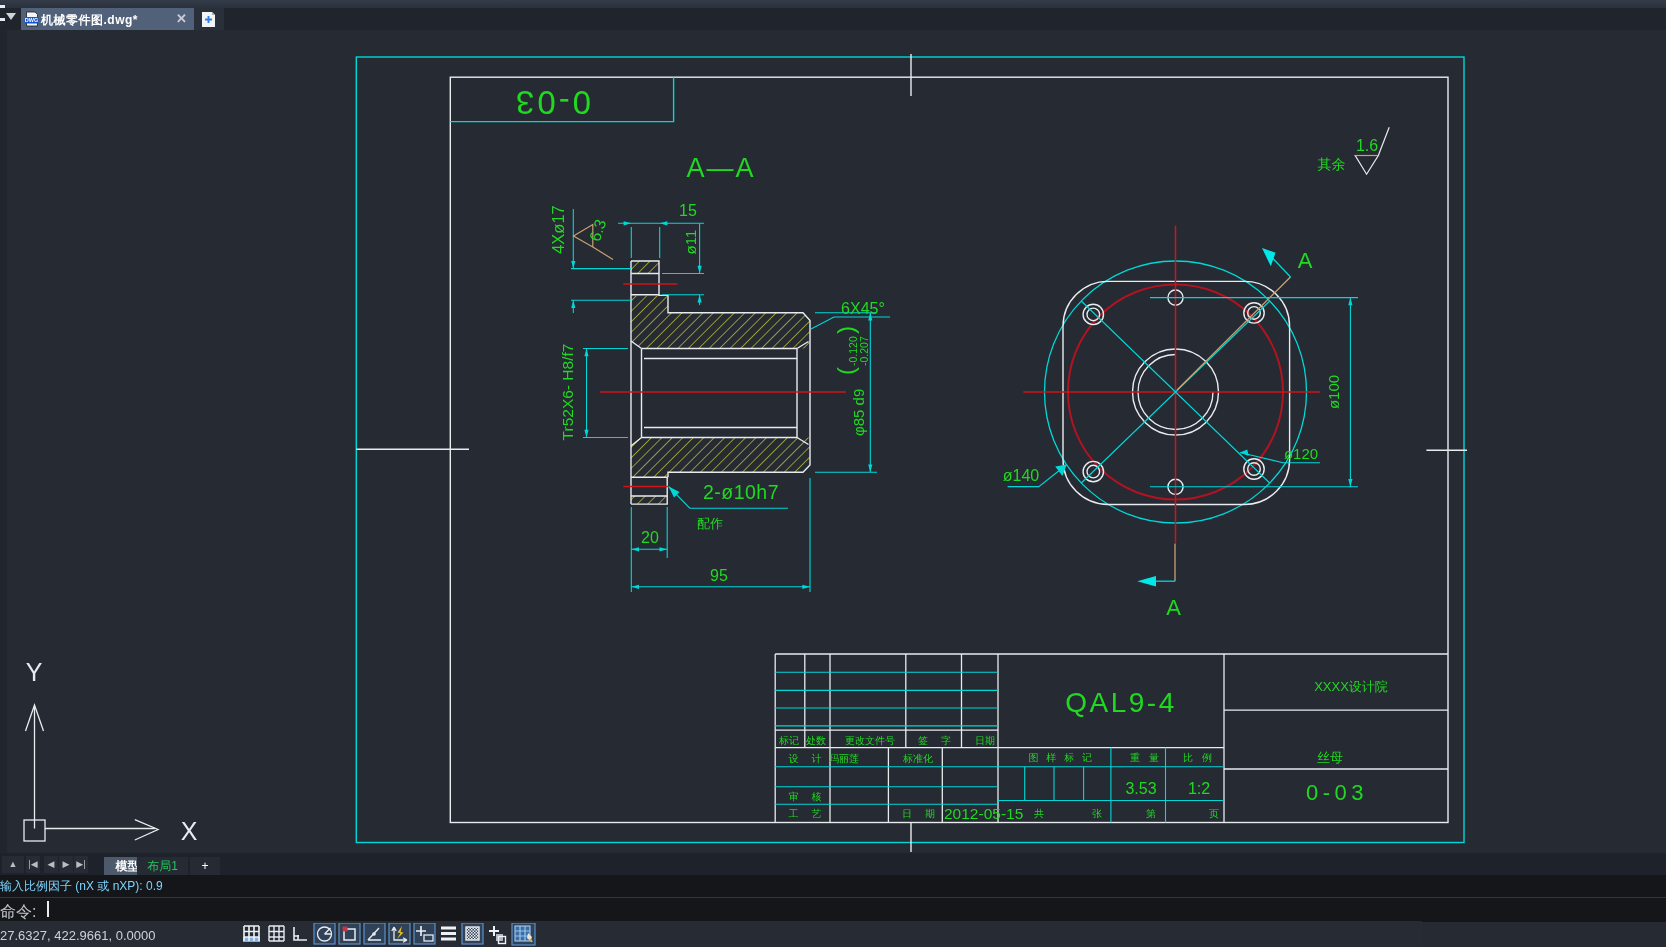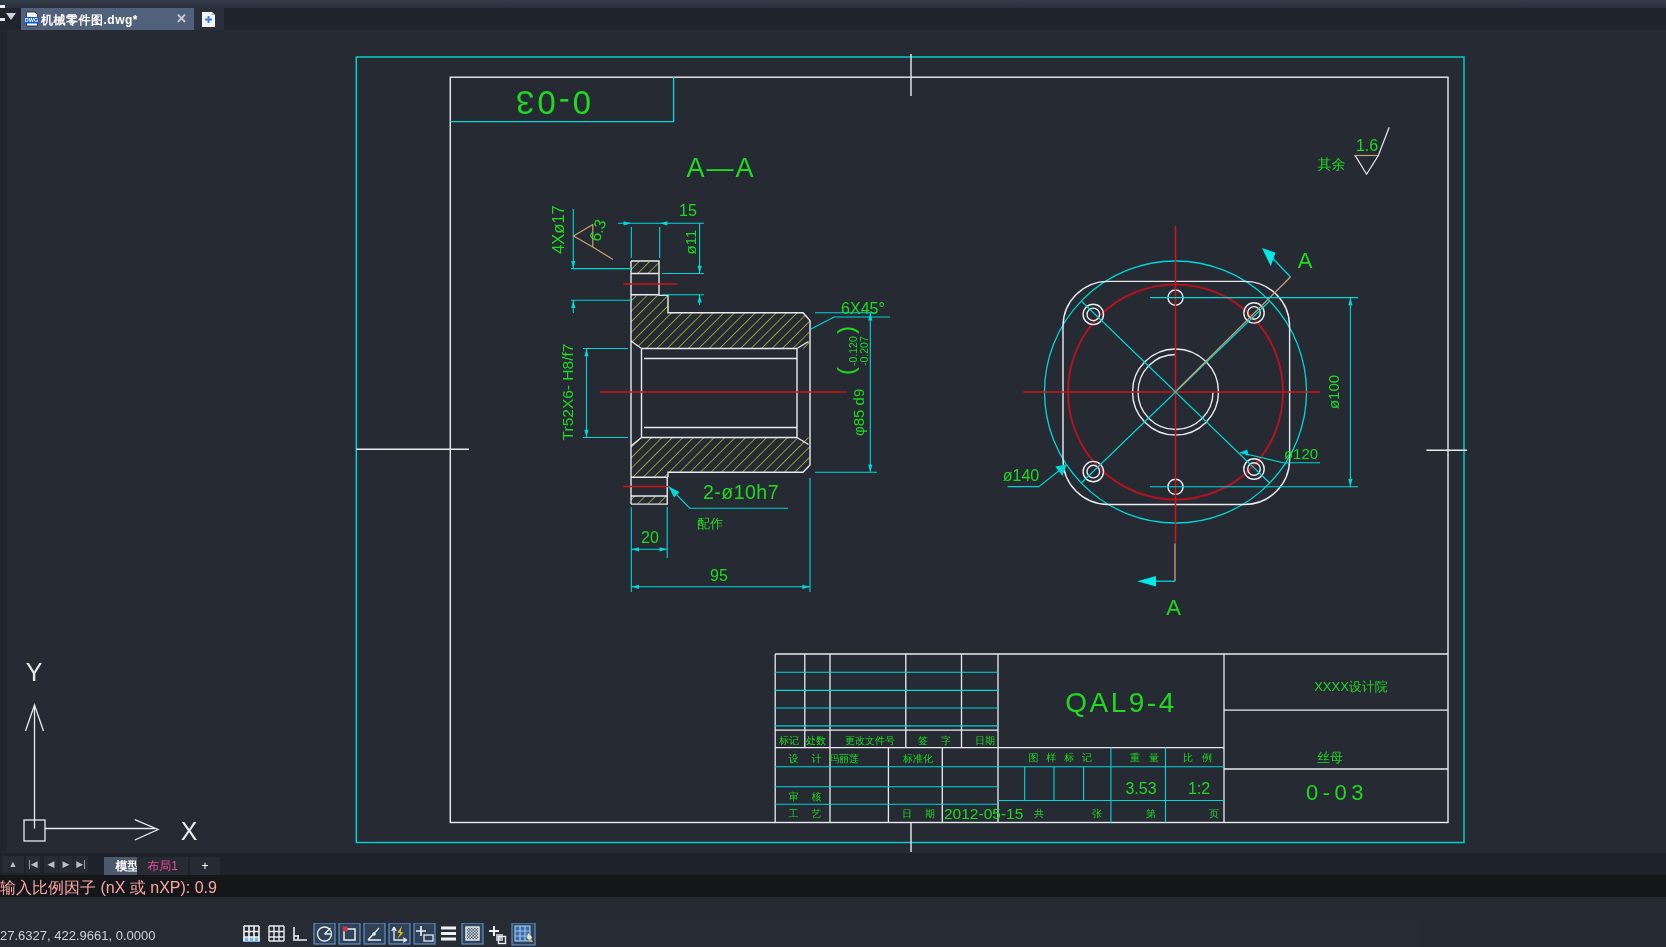--- a/index.html
+++ b/index.html
@@ -10,24 +10,24 @@
 #topstrip{left:0;top:0;width:1666px;height:8px;background:linear-gradient(#343c49,#2a313c);}
 #tabrow{left:0;top:8px;width:1666px;height:22px;background:#20242c;padding-left:9px;}
 #doctab{left:21px;top:0px;width:173px;height:22px;background:#51617a;color:#fff;font-size:12px;}
 #doctab .ttl{position:absolute;left:20px;top:4px;letter-spacing:0.5px;font-weight:bold;}
 #doctab .cls{position:absolute;left:155px;top:3px;color:#c9ced6;font-size:13px;font-weight:bold;}
 #newtab{left:194px;top:0px;width:30px;height:22px;background:#2a3039;}
 #dropdn{left:6px;top:5px;width:0;height:0;border-left:5px solid transparent;border-right:5px solid transparent;border-top:7px solid #cdd2d8;}
 #lhamb{left:0;top:-3px;width:5px;height:10px;border-top:3px solid #e8ecef;border-bottom:3px solid #e8ecef;}
 
 #mtabrow{left:0;top:853px;width:1666px;height:22px;background:#1e232b;}
-#cmd1{left:0;top:875px;width:1666px;height:22px;background:#14161a;color:#fca5a5;font-size:16px;}
+#cmd1{left:0;top:875px;width:1666px;height:22px;background:#14161a;color:#7dd3fc;font-size:12px;}
 #cmd2{left:0;top:897px;width:1666px;height:24px;background:#14161a;border-top:1px solid #32363e;color:#c3c7cc;font-size:16px;}
 #statusbar{left:0;top:921px;width:1422px;height:26px;background:#262b34;color:#ced2d8;}
-.mtab{position:absolute;top:4px;height:18px;line-height:18px;text-align:center;font-size:12px;color:#ec4899;}
+.mtab{position:absolute;top:4px;height:18px;line-height:18px;text-align:center;font-size:12px;color:#22c55e;}
 .navb{position:absolute;top:3px;width:14px;height:17px;background:#272c34;color:#b9bec6;font-size:9px;text-align:center;line-height:17px;}
 </style>
 </head>
 <body>
 <div id="app">
   <div id="topstrip" class="abs"></div>
   <div id="tabrow" class="abs">
     <div id="lhamb" class="abs"></div>
     <div id="dropdn" class="abs"></div>
     <div id="doctab" class="abs">
@@ -265,20 +265,24 @@
     <div class="navb" style="left:44px;">◀</div>
     <div class="navb" style="left:59px;">▶</div>
     <div class="navb" style="left:74px;">▶|</div>
     <div class="mtab" style="left:88px;width:47px;background:#4c5a6b;color:#fff;font-weight:bold;margin-left:16px;">模型</div>
     <div class="mtab" style="left:137px;width:51px;background:#262b33;">布局1</div>
     <div class="mtab" style="left:190px;width:30px;background:#262b33;color:#fff;">+</div>
   </div>
   <div id="cmd1" class="abs">
       <span style="position:absolute;left:0px;top:3px">输入比例因子 (nX 或 nXP): 0.9</span>
     </div>
+  <div id="cmd2" class="abs">
+      <span style="position:absolute;left:0px;top:4px">命令:</span>
+      <span style="position:absolute;left:47px;top:3px;width:2px;height:16px;background:#e8ecf0"></span>
+    </div>
   <div id="statusbar" class="abs">
       <span style="position:absolute;left:0px;top:7px;font-size:13px;letter-spacing:0px">27.6327, 422.9661, 0.0000</span>
     <svg class="abs" style="left:240px;top:2px" width="300" height="23" viewBox="0 0 300 23">
 
       <g transform="translate(3,2)">
         <rect x="0" y="12" width="17" height="5" fill="#7fb2e8"></rect>
         <path d="M1 1 H16 M1 6.5 H16 M1 12 H16 M1 1 V16 M6 1 V16 M11 1 V16 M16 1 V16" stroke="#f0f3f6" stroke-width="1.6" fill="none"></path>
       </g>
 
       <g transform="translate(28,2)">

